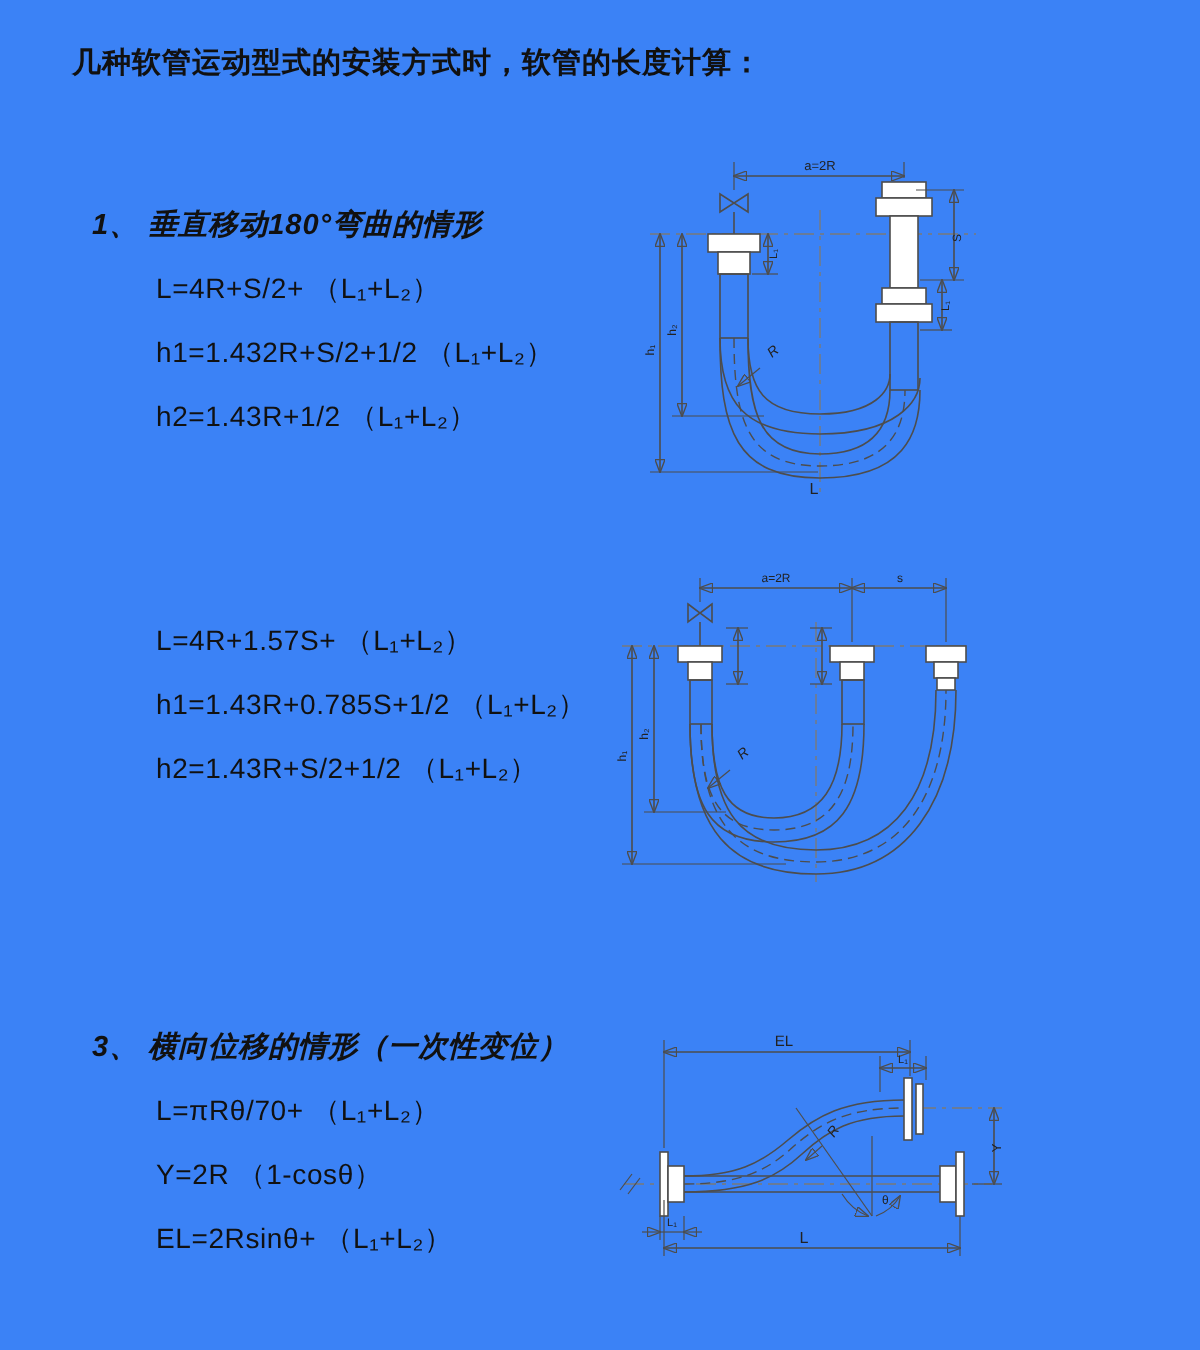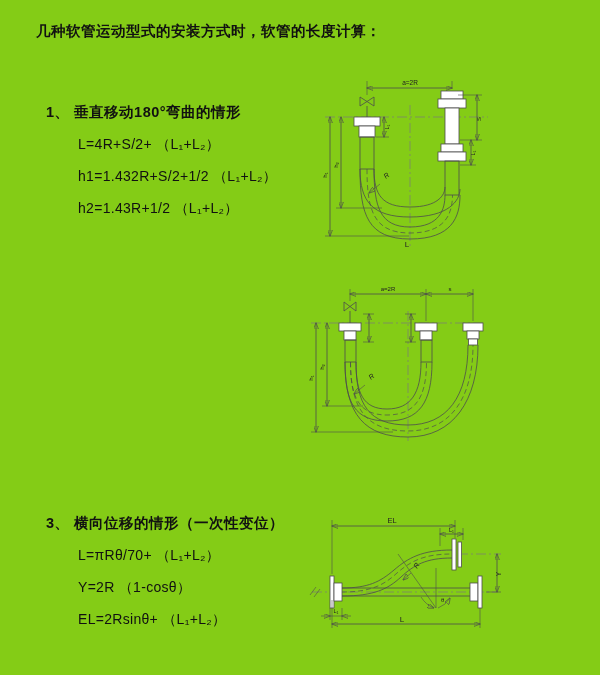--- a/index.html
+++ b/index.html
@@ -1,27 +1,27 @@
 <!DOCTYPE html>
 <html><head>
 <meta charset="utf-8">
 <style>
   html,body{margin:0;padding:0;}
   body{
     width:600px;height:675px;background:#ffffff;
     font-family:"Liberation Sans","DejaVu Sans",sans-serif;
     color:#111;position:relative;overflow:hidden;
   }
-  .page{position:absolute;inset:0;background:#84cc16;}
+  .page{position:absolute;inset:0;background:#3b82f6;}
   .doc-title{
     position:absolute;left:36px;top:22px;
     font-size:14.5px;font-weight:bold;letter-spacing:.5px;white-space:nowrap;
   }
   .section{position:absolute;left:46px;}
-  .sec-heading{font-size:14.5px;font-weight:bold;letter-spacing:.5px;white-space:nowrap;}
+  .sec-heading{font-size:14.5px;font-weight:bold;letter-spacing:.5px;white-space:nowrap;font-style:italic;}
   .formulas{margin:6px 0 0 32px;}
   .formula{font-size:14px;height:32px;line-height:32px;letter-spacing:.3px;white-space:nowrap;}
   .diagram{position:absolute;}
   .diagram svg{display:block;width:100%;height:100%;}
   svg path,svg line,svg rect{stroke:#4d4d4d;stroke-width:.8;fill:none;}
   svg rect.solid{fill:#ffffff;}
   svg .cl{stroke:#7a7a7a;stroke-width:.7;stroke-dasharray:10 3 2 3;}
   svg .dash{stroke-dasharray:5 3;stroke-width:.7;}
   svg .thin{stroke-width:.6;}
   svg text{fill:#222;stroke:none;font-family:"Liberation Sans","DejaVu Sans",sans-serif;}
@@ -36,20 +36,25 @@
   <div class="section" style="top:103px">
     <div class="sec-heading">1、 垂直移动180°弯曲的情形</div>
     <div class="formulas">
       <div class="formula">L=4R+S/2+ （L₁+L₂）</div>
       <div class="formula">h1=1.432R+S/2+1/2 （L₁+L₂）</div>
       <div class="formula">h2=1.43R+1/2 （L₁+L₂）</div>
     </div>
   </div>
 
   <div class="section" style="top:298px">
+    <div class="formulas">
+      <div class="formula">L=4R+1.57S+ （L₁+L₂）</div>
+      <div class="formula">h1=1.43R+0.785S+1/2 （L₁+L₂）</div>
+      <div class="formula">h2=1.43R+S/2+1/2 （L₁+L₂）</div>
+    </div>
   </div>
 
   <div class="section" style="top:514px">
     <div class="sec-heading">3、 横向位移的情形（一次性变位）</div>
     <div class="formulas">
       <div class="formula">L=πRθ/70+ （L₁+L₂）</div>
       <div class="formula">Y=2R （1-cosθ）</div>
       <div class="formula">EL=2Rsinθ+ （L₁+L₂）</div>
     </div>
   </div>

